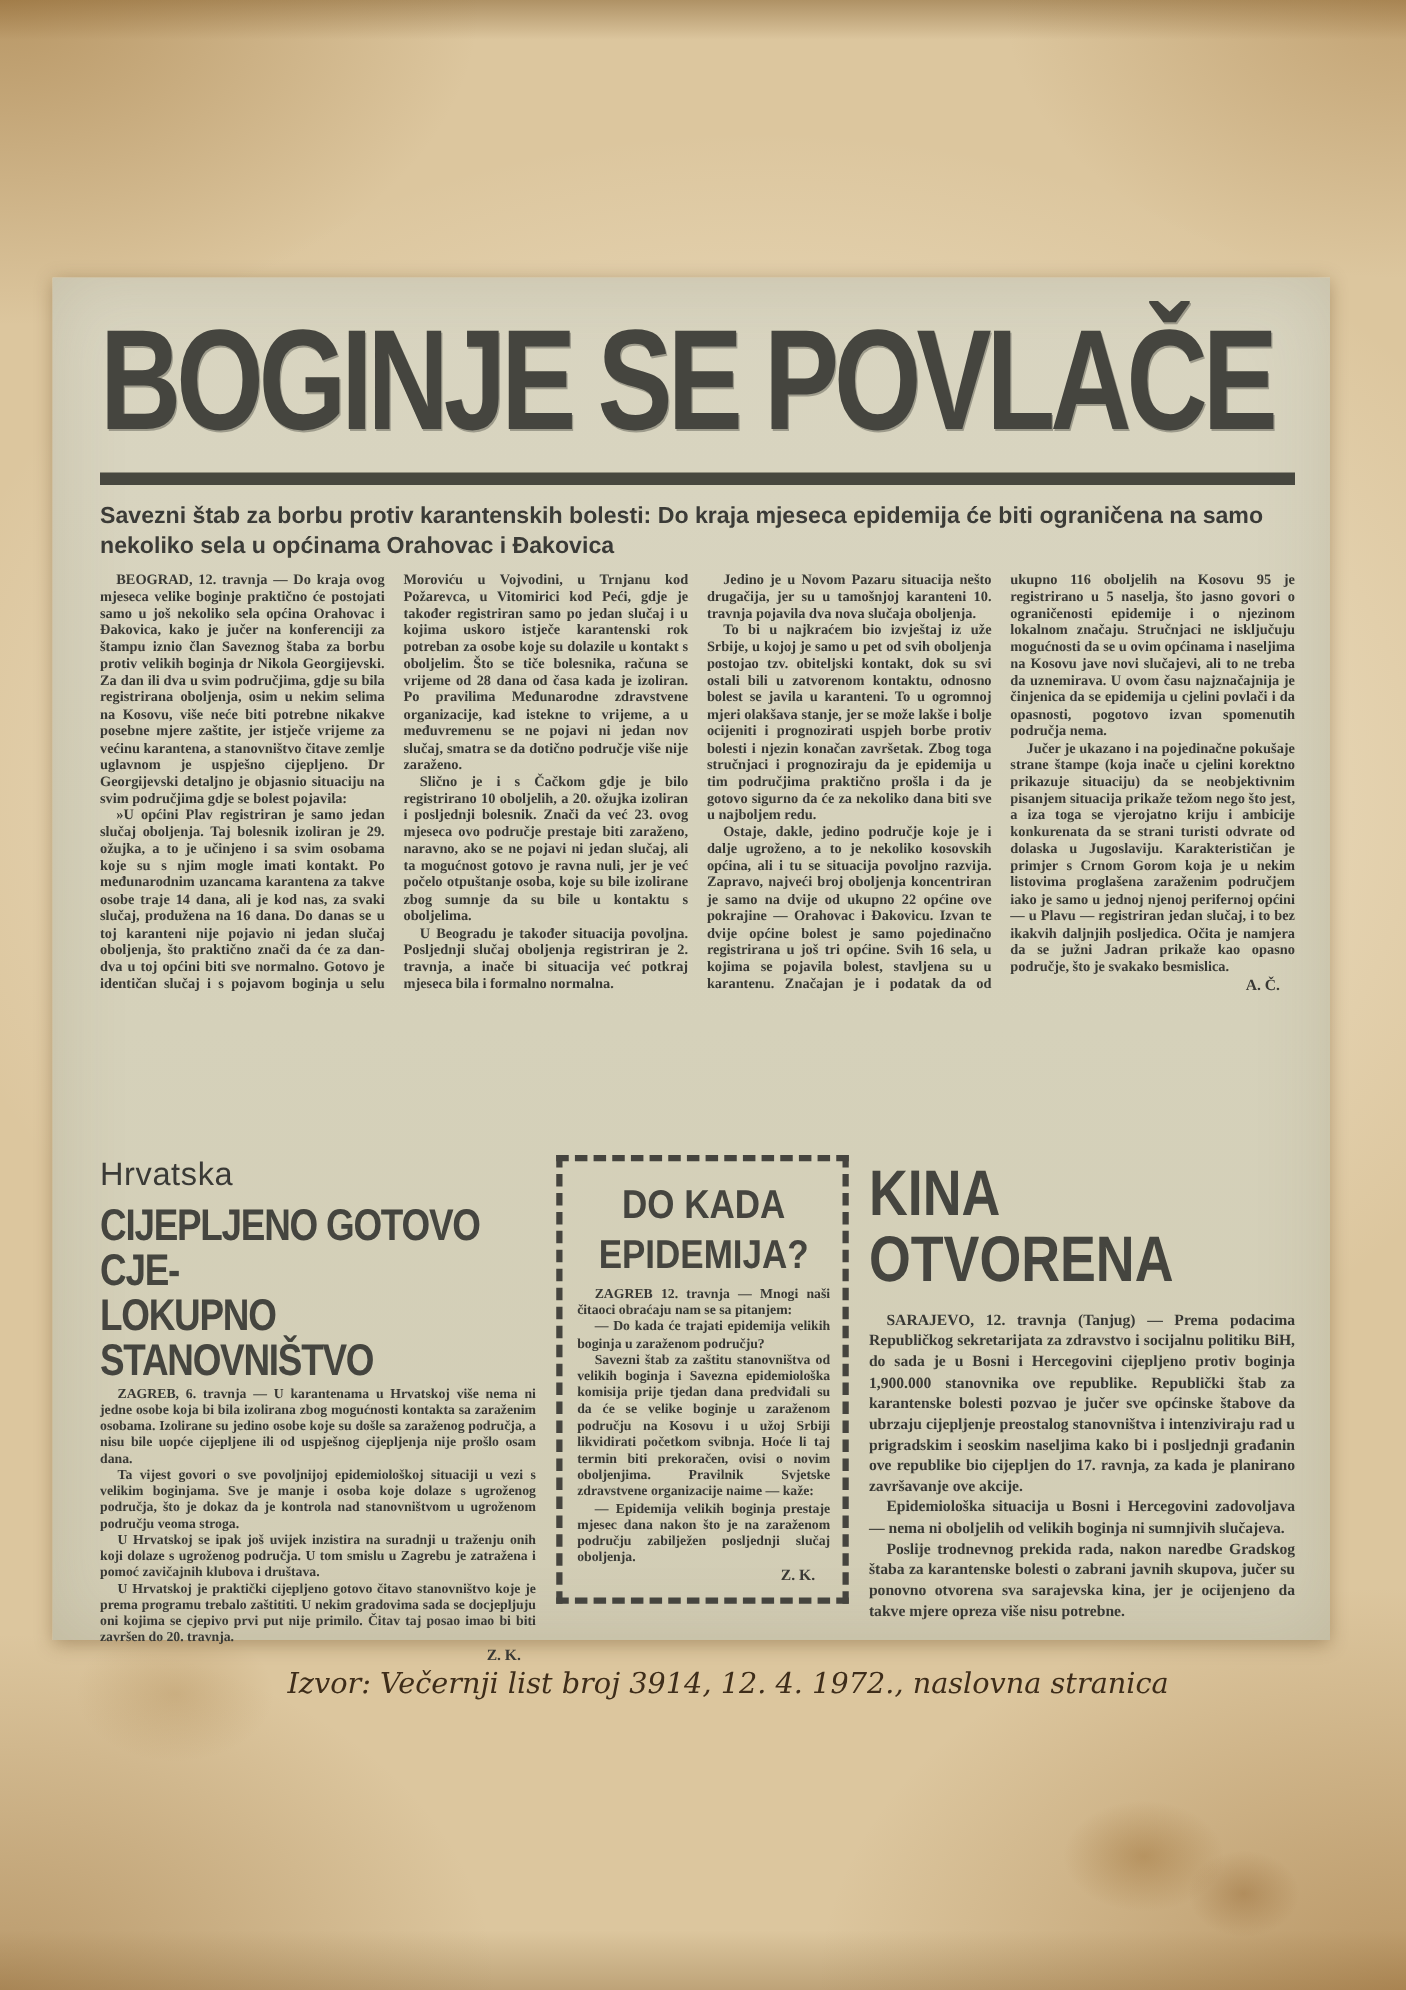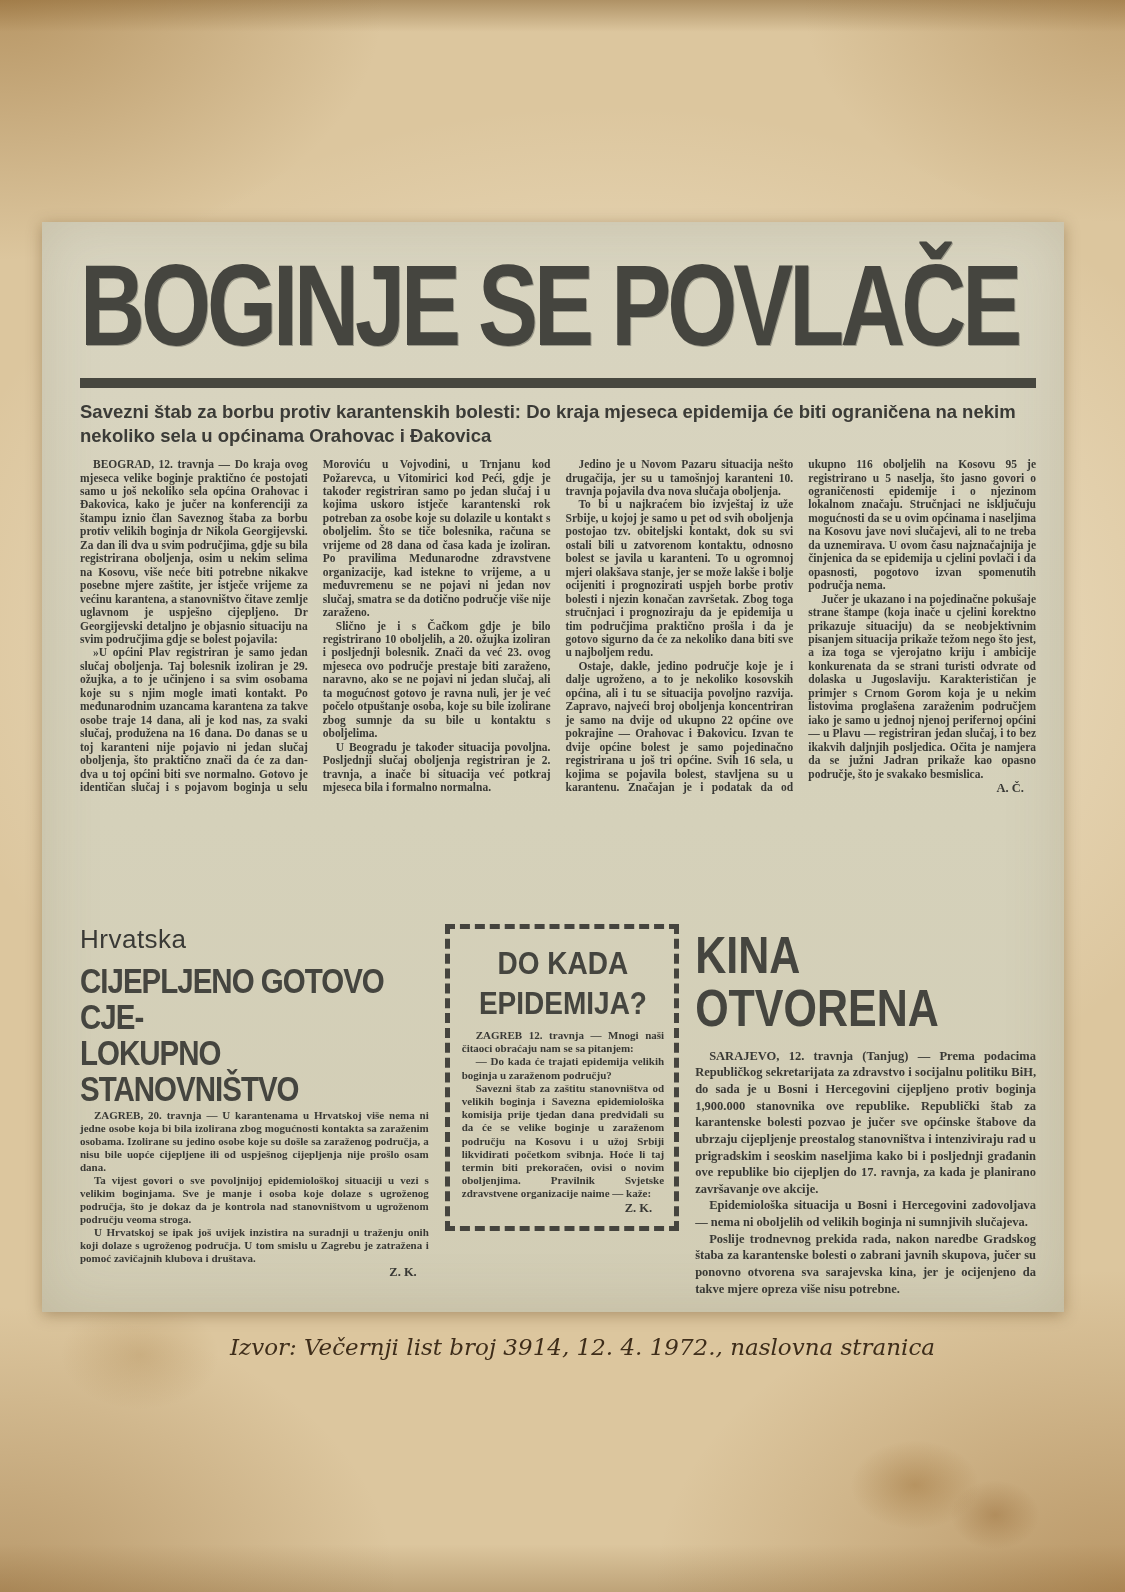--- a/index.html
+++ b/index.html
@@ -120,21 +120,21 @@
 <body>
 
 <div class="stain s1"></div>
 <div class="stain s2"></div>
 <div class="stain s3"></div>
 
 <div class="clip">
 
   <div class="headline">BOGINJE SE POVLAČE</div>
   <div class="rule"></div>
-  <div class="subhead">Savezni štab za borbu protiv karantenskih bolesti: Do kraja mjeseca epidemija će biti ograničena na nekim nekoliko sela u općinama Orahovac i Đakovica</div>
+  <div class="subhead">Savezni štab za borbu protiv karantenskih bolesti: Do kraja mjeseca epidemija će biti ograničena na samo nekoliko sela u općinama Orahovac i Đakovica</div>
 
   <div class="columns">
     <p>BEOGRAD, 12. travnja — Do kraja ovog mjeseca velike boginje praktično će postojati samo u još nekoliko sela općina Orahovac i Đakovica, kako je jučer na konferenciji za štampu iznio član Saveznog štaba za borbu protiv velikih boginja dr Nikola Georgijevski. Za dan ili dva u svim područjima, gdje su bila registrirana oboljenja, osim u nekim selima na Kosovu, više neće biti potrebne nikakve posebne mjere zaštite, jer istječe vrijeme za većinu karantena, a stanovništvo čitave zemlje uglavnom je uspješno cijepljeno. Dr Georgijevski detaljno je objasnio situaciju na svim područjima gdje se bolest pojavila:</p>
     <p>»U općini Plav registriran je samo jedan slučaj oboljenja. Taj bolesnik izoliran je 29. ožujka, a to je učinjeno i sa svim osobama koje su s njim mogle imati kontakt. Po međunarodnim uzancama karantena za takve osobe traje 14 dana, ali je kod nas, za svaki slučaj, produžena na 16 dana. Do danas se u toj karanteni nije pojavio ni jedan slučaj oboljenja, što praktično znači da će za dan-dva u toj općini biti sve normalno. Gotovo je identičan slučaj i s pojavom boginja u selu Moroviću u Vojvodini, u Trnjanu kod Požarevca, u Vitomirici kod Peći, gdje je također registriran samo po jedan slučaj i u kojima uskoro istječe karantenski rok potreban za osobe koje su dolazile u kontakt s oboljelim. Što se tiče bolesnika, računa se vrijeme od 28 dana od časa kada je izoliran. Po pravilima Međunarodne zdravstvene organizacije, kad istekne to vrijeme, a u međuvremenu se ne pojavi ni jedan nov slučaj, smatra se da dotično područje više nije zaraženo.</p>
     <p>Slično je i s Čačkom gdje je bilo registrirano 10 oboljelih, a 20. ožujka izoliran i posljednji bolesnik. Znači da već 23. ovog mjeseca ovo područje prestaje biti zaraženo, naravno, ako se ne pojavi ni jedan slučaj, ali ta mogućnost gotovo je ravna nuli, jer je već počelo otpuštanje osoba, koje su bile izolirane zbog sumnje da su bile u kontaktu s oboljelima.</p>
     <p>U Beogradu je također situacija povoljna. Posljednji slučaj oboljenja registriran je 2. travnja, a inače bi situacija već potkraj mjeseca bila i formalno normalna.</p>
     <p>Jedino je u Novom Pazaru situacija nešto drugačija, jer su u tamošnjoj karanteni 10. travnja pojavila dva nova slučaja oboljenja.</p>
     <p>To bi u najkraćem bio izvještaj iz uže Srbije, u kojoj je samo u pet od svih oboljenja postojao tzv. obiteljski kontakt, dok su svi ostali bili u zatvorenom kontaktu, odnosno bolest se javila u karanteni. To u ogromnoj mjeri olakšava stanje, jer se može lakše i bolje ocijeniti i prognozirati uspjeh borbe protiv bolesti i njezin konačan završetak. Zbog toga stručnjaci i prognoziraju da je epidemija u tim područjima praktično prošla i da je gotovo sigurno da će za nekoliko dana biti sve u najboljem redu.</p>
     <p>Ostaje, dakle, jedino područje koje je i dalje ugroženo, a to je nekoliko kosovskih općina, ali i tu se situacija povoljno razvija. Zapravo, najveći broj oboljenja koncentriran je samo na dvije od ukupno 22 općine ove pokrajine — Orahovac i Đakovicu. Izvan te dvije općine bolest je samo pojedinačno registrirana u još tri općine. Svih 16 sela, u kojima se pojavila bolest, stavljena su u karantenu. Značajan je i podatak da od ukupno 116 oboljelih na Kosovu 95 je registrirano u 5 naselja, što jasno govori o ograničenosti epidemije i o njezinom lokalnom značaju. Stručnjaci ne isključuju mogućnosti da se u ovim općinama i naseljima na Kosovu jave novi slučajevi, ali to ne treba da uznemirava. U ovom času najznačajnija je činjenica da se epidemija u cjelini povlači i da opasnosti, pogotovo izvan spomenutih područja nema.</p>
     <p>Jučer je ukazano i na pojedinačne pokušaje strane štampe (koja inače u cjelini korektno prikazuje situaciju) da se neobjektivnim pisanjem situacija prikaže težom nego što jest, a iza toga se vjerojatno kriju i ambicije konkurenata da se strani turisti odvrate od dolaska u Jugoslaviju. Karakterističan je primjer s Crnom Gorom koja je u nekim listovima proglašena zaraženim područjem iako je samo u jednoj njenoj perifernoj općini — u Plavu — registriran jedan slučaj, i to bez ikakvih daljnjih posljedica. Očita je namjera da se južni Jadran prikaže kao opasno područje, što je svakako besmislica.</p>
@@ -143,36 +143,38 @@
 
   <div class="bottom">
 
     <div class="col-hr">
       <div class="kicker">Hrvatska</div>
       <div class="subheadline2">
         <div>CIJEPLJENO GOTOVO CJE-</div>
         <div>LOKUPNO STANOVNIŠTVO</div>
       </div>
       <div class="body">
-        <p>ZAGREB, 20. travnja — U karantenama u Hrvatskoj više nema ni jedne osobe koja bi bila izolirana zbog mogućnosti kontakta sa zaraženim osobama. Izolirane su jedino osobe koje su došle sa zaraženog područja, a nisu bile uopće cijepljene ili od uspješnog cijepljenja nije prošlo osam dana.</p>
+        <p>ZAGREB, 6. travnja — U karantenama u Hrvatskoj više nema ni jedne osobe koja bi bila izolirana zbog mogućnosti kontakta sa zaraženim osobama. Izolirane su jedino osobe koje su došle sa zaraženog područja, a nisu bile uopće cijepljene ili od uspješnog cijepljenja nije prošlo osam dana.</p>
         <p>Ta vijest govori o sve povoljnijoj epidemiološkoj situaciji u vezi s velikim boginjama. Sve je manje i osoba koje dolaze s ugroženog područja, što je dokaz da je kontrola nad stanovništvom u ugroženom području veoma stroga.</p>
         <p>U Hrvatskoj se ipak još uvijek inzistira na suradnji u traženju onih koji dolaze s ugroženog područja. U tom smislu u Zagrebu je zatražena i pomoć zavičajnih klubova i društava.</p>
+        <p>U Hrvatskoj je praktički cijepljeno gotovo čitavo stanovništvo koje je prema programu trebalo zaštititi. U nekim gradovima sada se docjepljuju oni kojima se cjepivo prvi put nije primilo. Čitav taj posao imao bi biti završen do 20. travnja.</p>
         <div class="sig">Z. K.</div>
       </div>
     </div>
 
     <div class="box">
       <div class="box-title">
         <div>DO KADA</div>
         <div>EPIDEMIJA?</div>
       </div>
       <div class="body">
         <p>ZAGREB 12. travnja — Mnogi naši čitaoci obraćaju nam se sa pitanjem:</p>
         <p>— Do kada će trajati epidemija velikih boginja u zaraženom području?</p>
         <p>Savezni štab za zaštitu stanovništva od velikih boginja i Savezna epidemiološka komisija prije tjedan dana predviđali su da će se velike boginje u zaraženom području na Kosovu i u užoj Srbiji likvidirati početkom svibnja. Hoće li taj termin biti prekoračen, ovisi o novim oboljenjima. Pravilnik Svjetske zdravstvene organizacije naime — kaže:</p>
+        <p>— Epidemija velikih boginja prestaje mjesec dana nakon što je na zaraženom području zabilježen posljednji slučaj oboljenja.</p>
         <div class="sig">Z. K.</div>
       </div>
     </div>
 
     <div class="col-sa">
       <div class="subheadline2">KINA OTVORENA</div>
       <div class="body">
         <p>SARAJEVO, 12. travnja (Tanjug) — Prema podacima Republičkog sekretarijata za zdravstvo i socijalnu politiku BiH, do sada je u Bosni i Hercegovini cijepljeno protiv boginja 1,900.000 stanovnika ove republike. Republički štab za karantenske bolesti pozvao je jučer sve općinske štabove da ubrzaju cijepljenje preostalog stanovništva i intenziviraju rad u prigradskim i seoskim naseljima kako bi i posljednji građanin ove republike bio cijepljen do 17. ravnja, za kada je planirano završavanje ove akcije.</p>
         <p>Epidemiološka situacija u Bosni i Hercegovini zadovoljava — nema ni oboljelih od velikih boginja ni sumnjivih slučajeva.</p>
         <p>Poslije trodnevnog prekida rada, nakon naredbe Gradskog štaba za karantenske bolesti o zabrani javnih skupova, jučer su ponovno otvorena sva sarajevska kina, jer je ocijenjeno da takve mjere opreza više nisu potrebne.</p>

